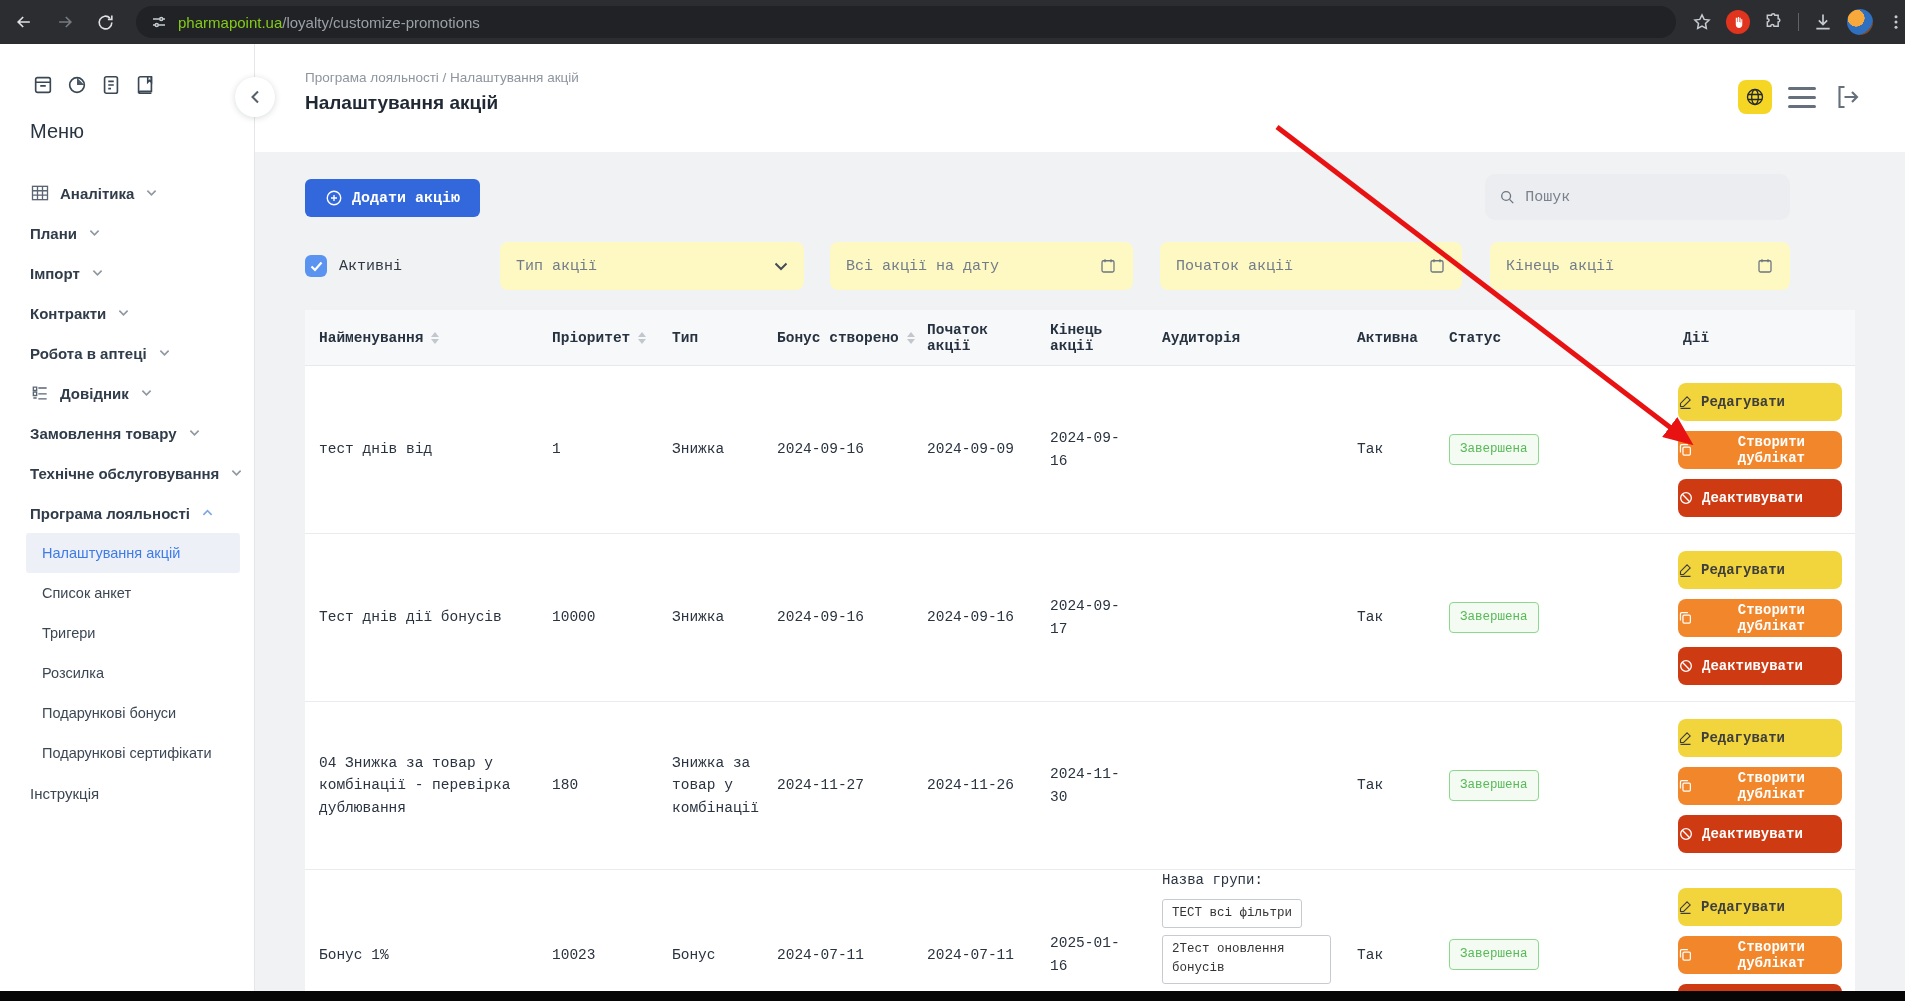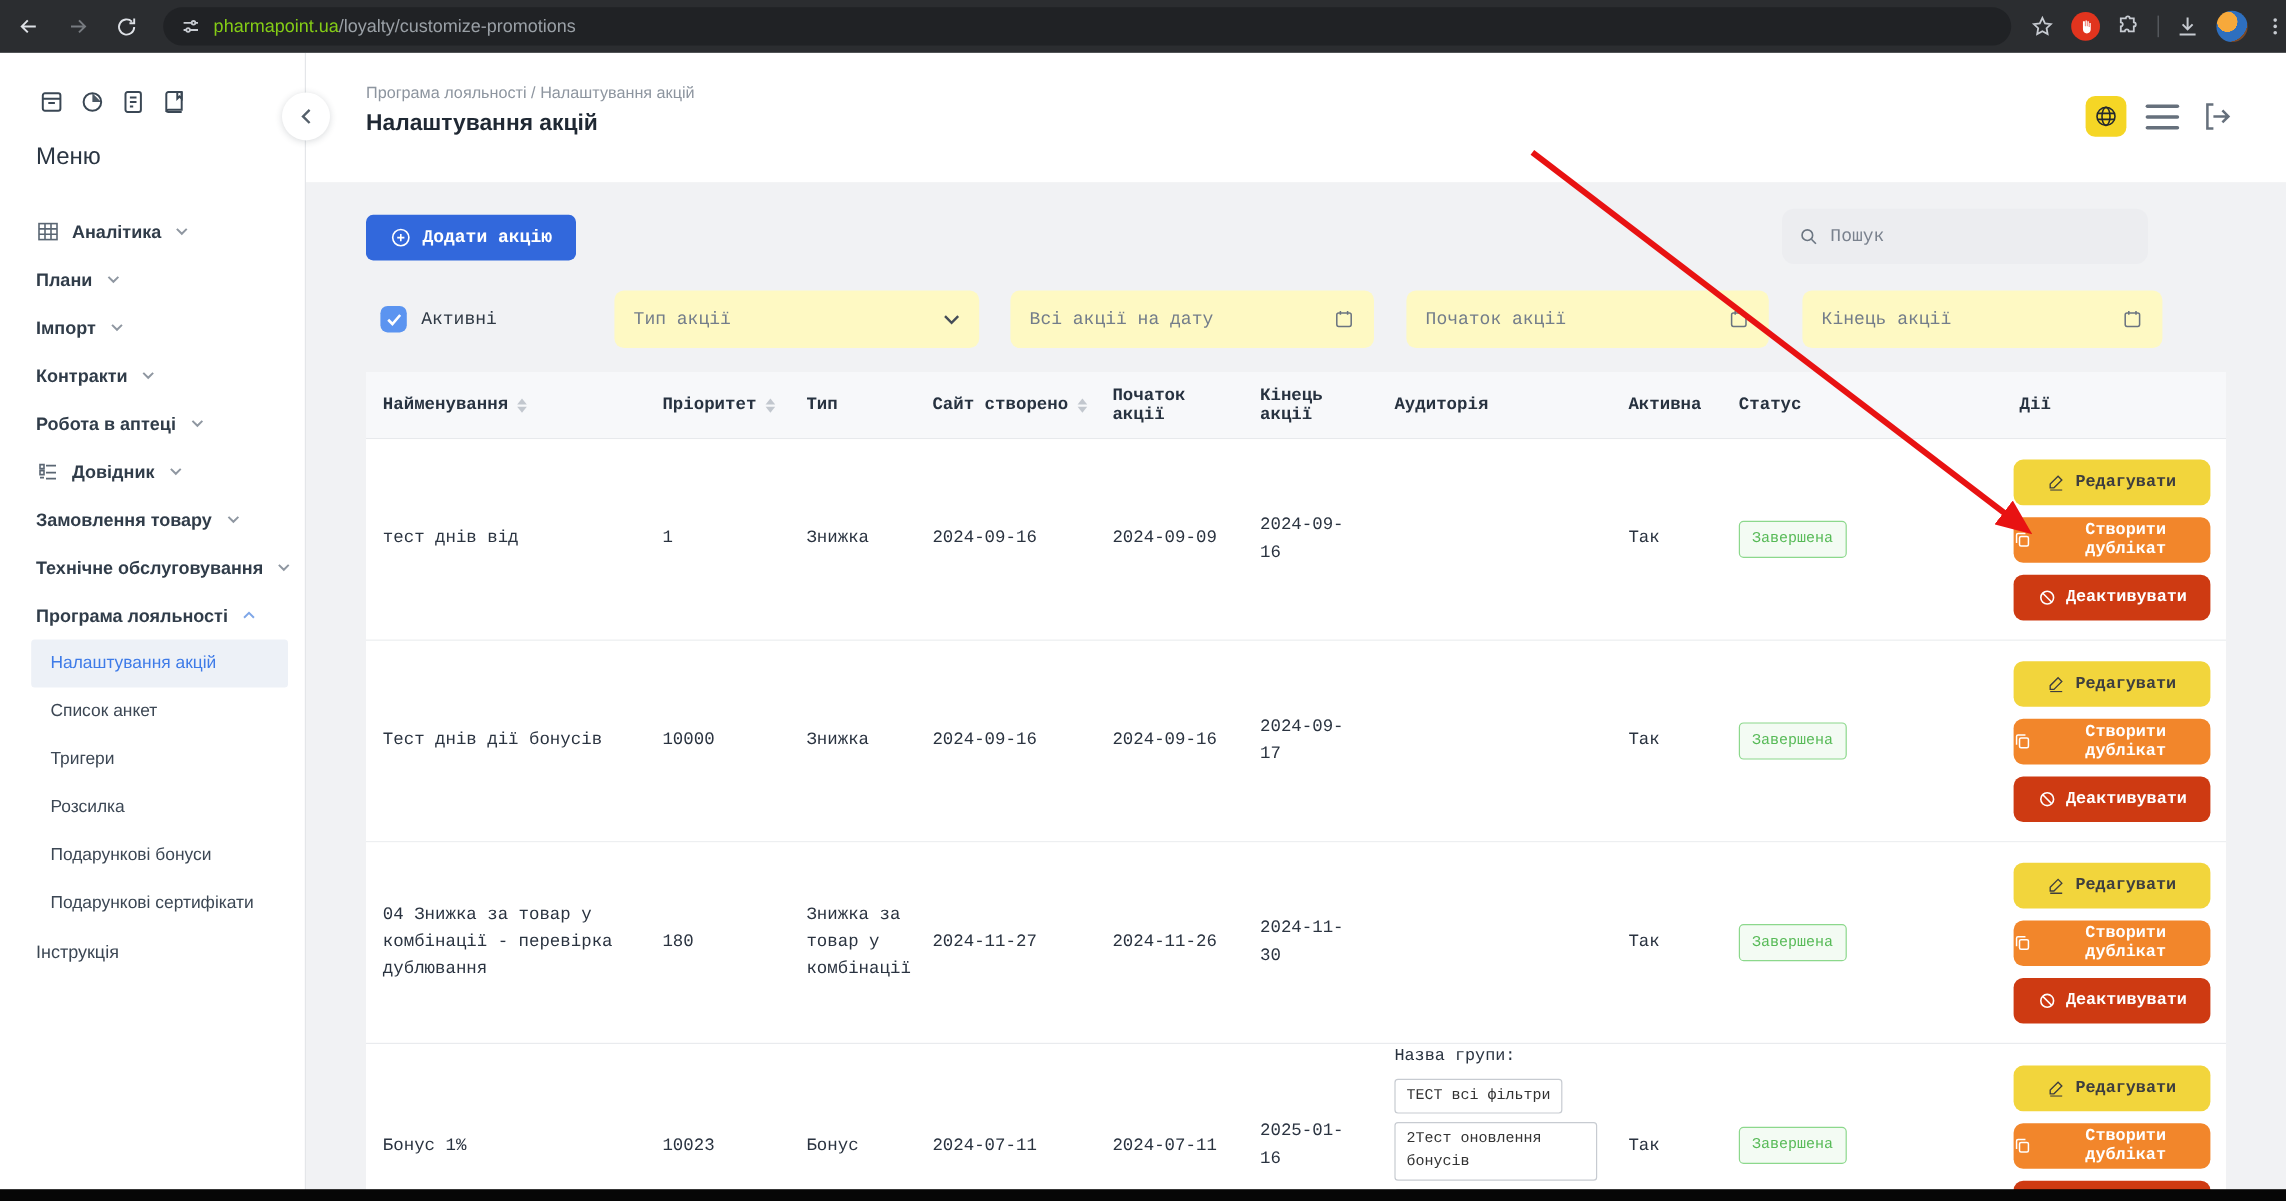--- a/index.html
+++ b/index.html
@@ -47,21 +47,21 @@
   .content { position:absolute; top:108px; left:0; right:0; bottom:0; background:#F1F2F4; overflow:hidden;font-family:Liberation Mono, monospace; }
 
   .add-btn { position:absolute; left:50px; top:27px; height:38px; padding:0 20px; background:#3268DC; color:#fff;
              border:none; border-radius:6px; font-size:15px; font-weight:600; display:flex; align-items:center; gap:9px;
              font-family:inherit; cursor:pointer; }
   .search-box { position:absolute; left:1230px; top:22px; width:305px; height:46px; background:#ECEDF0; border-radius:10px;
                 display:flex; align-items:center; padding:0 14px; gap:10px; }
   .search-box input { border:none; outline:none; background:transparent; font-size:15px; color:#3A434E; width:100%; font-family:inherit; }
   .search-box input::placeholder { color:#7A828E; }
 
-  .filter-row { position:absolute; top:90px; left:12px; right:0; height:48px; }
+  .filter-row { position:absolute; top:90px; left:0; right:0; height:48px; }
   .chk-group { position:absolute; left:50px; top:0; height:48px; display:flex; align-items:center; gap:12px; }
   .checkbox { width:22px; height:22px; border-radius:6px; background:#5B94F0; display:flex; align-items:center; justify-content:center; }
   .chk-label { font-size:15px; color:#2F3944; }
   .pill { position:absolute; top:0; height:48px; background:#fef9c3; border-radius:8px; display:flex; align-items:center;
           justify-content:space-between; padding:0 16px; font-size:15px; color:#737D8A; cursor:pointer; }
   .pill-type { left:245px; width:304px; }
   .pill-d1 { left:575px; width:303px; }
   .pill-d2 { left:905px; width:302px; }
   .pill-d3 { left:1235px; width:300px; }
 
@@ -73,21 +73,21 @@
   .trow { height:168px; border-bottom:1px solid #E9EBEE; background:#fff; }
   .td { display:flex; align-items:center; padding-left:12px; padding-right:14px; font-size:14.5px; color:#2A3340; line-height:1.55; }
   .td:first-child { padding-left:14px; }
   .badge { display:inline-block; padding:5px 10px; border:1px solid #8CD88C; background:#F3FBF3; color:#57BA57;
            border-radius:4px; font-size:12.5px; }
   .aud { display:flex; flex-direction:column; gap:7px; align-items:flex-start; }
   .aud .aud-label { font-size:14px; color:#2A3340; }
   .chip { border:1px solid #C7CBD1; background:#fff; color:#333; font-size:12.5px; padding:4px 9px; border-radius:3px; }
   .actions { flex-direction:column; justify-content:center; gap:10px; display:flex; align-items:center; }
   .abtn { width:164px; height:38px; border:none; border-radius:8px; font-size:14px; font-weight:600; font-family:inherit;
-          display:flex; align-items:center; justify-content:center; gap:8px; cursor:pointer; }
+          display:flex; align-items:center; gap:8px; cursor:pointer; }
   .abtn.edit { background:#F2D53C; color:#3E3E3E; }
   .abtn.dup { background:#F2862B; color:#fff; }
   .abtn.deact { background:#CE3A12; color:#fff; }
 
   .sort { display:flex; flex-direction:column; gap:2px; }
   .sort i { display:block; width:0; height:0; border-left:4px solid transparent; border-right:4px solid transparent; }
   .sort .up { border-bottom:5px solid #C2C7CE; }
   .sort .dn { border-top:5px solid #C2C7CE; }
 
   .arrow-overlay { position:absolute; top:0; left:0; width:1905px; height:1001px; pointer-events:none; z-index:55; }
@@ -377,21 +377,21 @@
                 <span>Пріоритет</span>
                 <span class="sort">
                   <i class="up"></i>
                   <i class="dn"></i>
                 </span>
               </div>
             <div class="th">
                 <span>Тип</span>
               </div>
             <div class="th">
-                <span>Сайт створено</span>
+                <span>Бонус створено</span>
                 <span class="sort">
                   <i class="up"></i>
                   <i class="dn"></i>
                 </span>
               </div>
             <div class="th">
                 <span>Початок акції</span>
               </div>
             <div class="th">
                 <span>Кінець акції</span>

